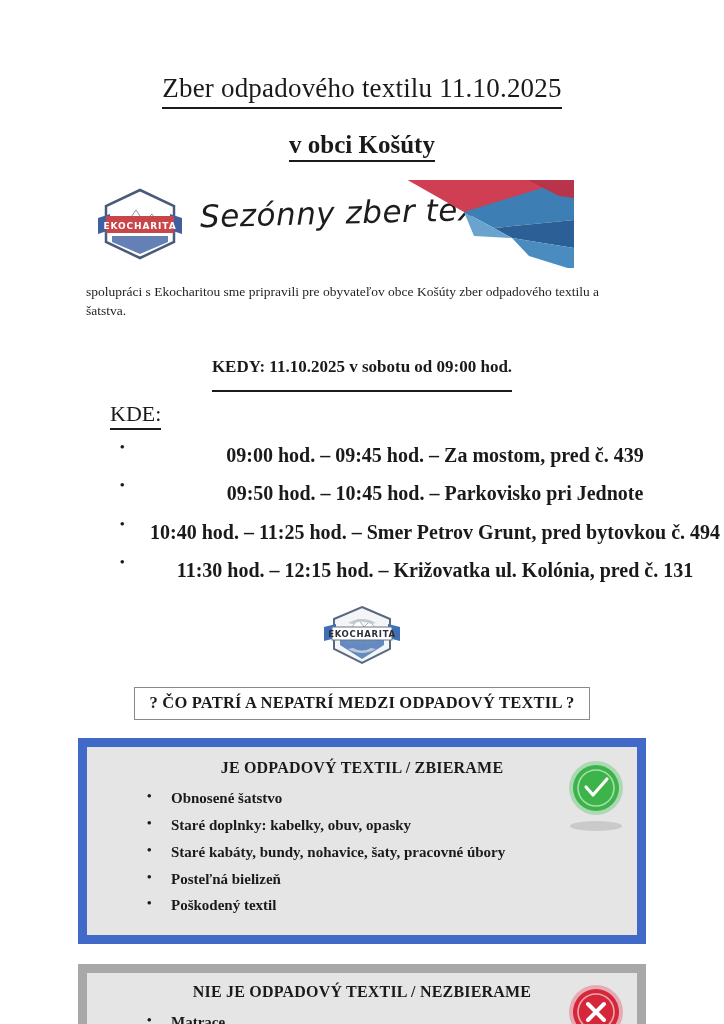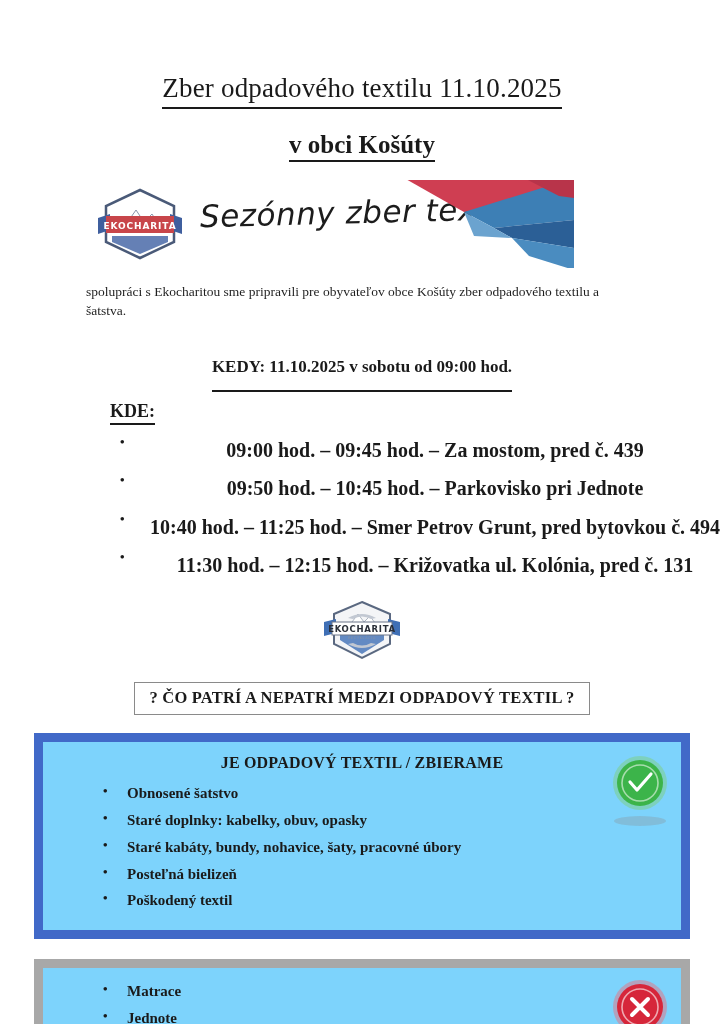--- a/index.html
+++ b/index.html
@@ -111,22 +111,22 @@
     font-size: 17px;
     border-bottom: 2px solid #1a1a1a;
     padding-bottom: 13px;
   }
 
   .kde {
     margin: 9px 0 4px 110px;
   }
   .kde-text {
     display: inline-block;
-    font-weight: bold;
-    font-size: 18px;
+    font-weight: normal;
+    font-size: 22px;
     border-bottom: 2px solid #1a1a1a;
     padding-bottom: 1px;
   }
 
   ul.schedule {
     margin: 6px 0 0 118px;
     padding: 0;
     list-style: none;
   }
   ul.schedule li {
@@ -166,22 +166,22 @@
     font-weight: bold;
     font-size: 16.5px;
     letter-spacing: 0.2px;
     background: #ffffff;
   }
 
   
   .cat-box {
     position: relative;
     margin: 0 auto;
-    width: 656px;
-    background: #7dd3fc;
+    width: 568px;
+    background: #e5e5e5;
   }
 
   .cat-box.accept {
     margin-top: 18px;
     border: 9px solid #4169c8;
     padding: 12px 14px 16px;
   }
   .cat-box.reject {
     margin-top: 20px;
     border: 9px solid #a8a8a8;
@@ -322,20 +322,21 @@
     <div class="badge-shadow shadow-accept"></div>
     <svg class="badge" viewBox="0 0 58 58">
       <circle cx="29" cy="29" r="27" fill="#7ed08a" opacity="0.55"></circle>
       <circle cx="29" cy="29" r="23" fill="#3cb44a"></circle>
       <circle cx="29" cy="29" r="18" fill="none" stroke="#ffffff" stroke-width="1.6" opacity="0.55"></circle>
       <path d="M19,28 L26,36 L40,20" fill="none" stroke="#ffffff" stroke-width="3.2" stroke-linecap="round" stroke-linejoin="round"></path>
     </svg>
   </div>
 
   <div class="cat-box reject">
+    <div class="cat-title">NIE JE ODPADOVÝ TEXTIL / NEZBIERAME</div>
     <ul class="cat-list">
       <li>Matrace</li>
       <li>Jednote</li>
       <li>Čalúnený nábytok</li>
 
     </ul>
     <div class="badge-shadow shadow-reject"></div>
     <svg class="badge reject-badge" viewBox="0 0 58 58">
       <circle cx="29" cy="29" r="27" fill="#e8727f" opacity="0.5"></circle>
       <circle cx="29" cy="29" r="23" fill="#d6263a"></circle>

